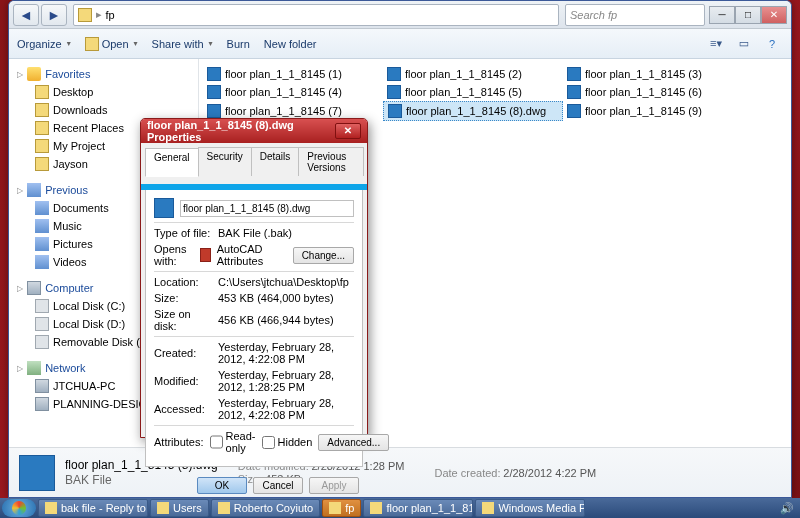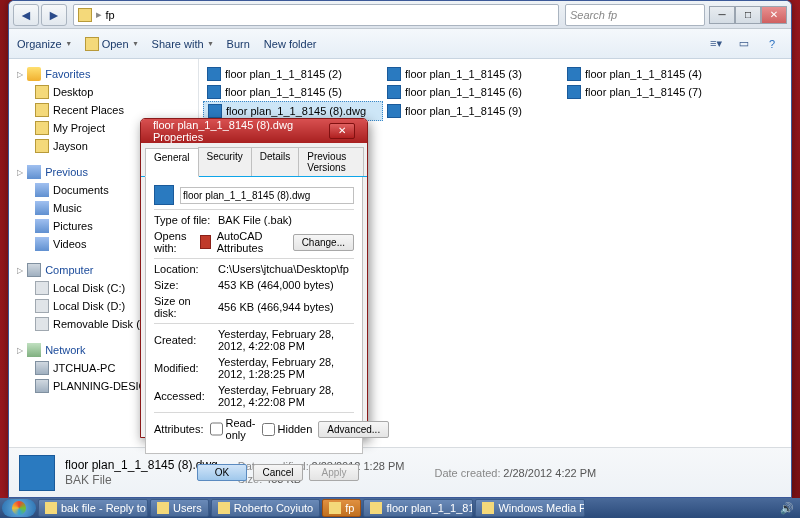--- a/index.html
+++ b/index.html
@@ -51,23 +51,23 @@
 .details { height: 50px; border-top: 1px solid #d8dce0; background: linear-gradient(#f6f8fa,#eef2f6); display: flex; align-items: center; padding: 4px 10px; gap: 10px; }
 .details .bigico { width: 36px; height: 36px; background: #2a7ac0; border: 1px solid #1a5a9a; }
 .details .meta { display: flex; flex-direction: column; gap: 1px; }
 .details .fname { font-size: 12px; color: #000; }
 .details .ftype { color: #666; font-size: 12px; }
 .details .pair { color: #555; font-size: 10px; }
 .details .pair .k { color: #888; }
 
 
 .dialog { position: absolute; left: 140px; top: 118px; width: 228px; height: 320px; background: #f0f0f0; border: 1px solid #8a1a1a; border-radius: 5px 5px 0 0; box-shadow: 2px 4px 12px rgba(0,0,0,0.45); display: flex; flex-direction: column; }
-.dlg-title { height: 24px; background: linear-gradient(#d85050,#a82020); color: #fff; display: flex; align-items: center; padding: 0 12px; font-size: 11px; border-radius: 4px 4px 0 0; }
+.dlg-title { height: 24px; background: linear-gradient(#d85050,#a82020); color: #fff; display: flex; align-items: center; padding: 0 6px; font-size: 11px; border-radius: 4px 4px 0 0; font-weight: bold; }
 .dlg-title .x { margin-left: auto; width: 28px; height: 16px; background: linear-gradient(#e06060,#b02020); border: 1px solid #801010; border-radius: 2px; color: #fff; text-align: center; line-height: 13px; font-size: 10px; }
-.tabs { display: flex; background: #f0f0f0; padding: 4px 4px 0 4px; border-bottom: 1px solid #0ea5e9; }
+.tabs { display: flex; background: #f0f0f0; padding: 4px 4px 8px 4px; border-bottom: 6px solid #0ea5e9; }
 .tab { padding: 3px 8px; background: #f0f0f0; border: 1px solid #c0c0c0; border-bottom: none; font-size: 10px; color: #000; margin-right: -1px; }
 .tab.active { background: #fff; position: relative; top: 1px; border-bottom: 1px solid #fff; }
 .dlg-body { flex: 1; background: #fff; margin: 0 4px 4px 4px; border: 1px solid #c0c0c0; border-top: none; padding: 8px; font-size: 10px; }
 .dlg-row { display: flex; align-items: center; margin-bottom: 4px; gap: 6px; }
 .dlg-row .k { width: 58px; color: #000; }
 .dlg-row .v { flex: 1; color: #000; }
 .dlg-row input[type=text] { flex: 1; border: 1px solid #c0c0c0; padding: 2px; font-size: 10px; }
 .dlg-sep { border-top: 1px solid #d8d8d8; margin: 4px 0; }
 .dlg-row .fico { width: 20px; height: 20px; background: #2a7ac0; border: 1px solid #1a5a9a; }
 .dlg-row .aico { width: 14px; height: 14px; background: #c03a2a; border: 1px solid #8a2018; }
@@ -134,20 +134,24 @@
             <span class="tri">▷</span>
             <span class="ico ico-fav"></span>
             <span class="lbl">Favorites</span>
           </div>
           <div class="sideitem">
             <span class="ico ico-folder"></span>
             <span>Desktop</span>
           </div>
           <div class="sideitem">
             <span class="ico ico-folder"></span>
+            <span>Downloads</span>
+          </div>
+          <div class="sideitem">
+            <span class="ico ico-folder"></span>
             <span>Recent Places</span>
           </div>
           <div class="sideitem">
             <span class="ico ico-folder"></span>
             <span>My Project</span>
           </div>
           <div class="sideitem">
             <span class="ico ico-folder"></span>
             <span>Jayson</span>
           </div>
@@ -205,20 +209,24 @@
             <span>JTCHUA-PC</span>
           </div>
           <div class="sideitem">
             <span class="ico ico-comp"></span>
             <span>PLANNING-DESIGN</span>
           </div>
         </div>
       </div>
     <div class="filepane">
       <div class="filegrid" id="filegrid">
+          <div class="file">
+            <span class="ico"></span>
+            <span class="name">floor plan_1_1_8145 (1)</span>
+          </div>
           <div class="file">
             <span class="ico"></span>
             <span class="name">floor plan_1_1_8145 (2)</span>
           </div>
           <div class="file">
             <span class="ico"></span>
             <span class="name">floor plan_1_1_8145 (3)</span>
           </div>
           <div class="file">
             <span class="ico"></span>

